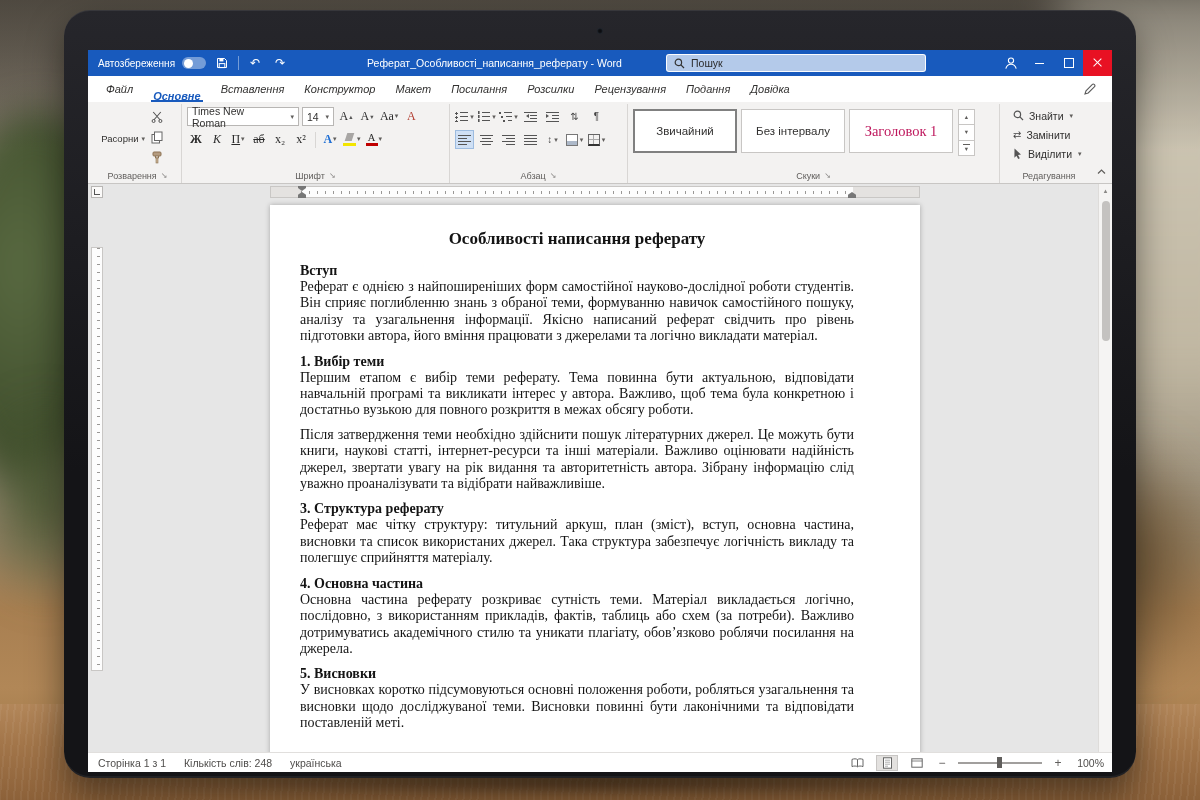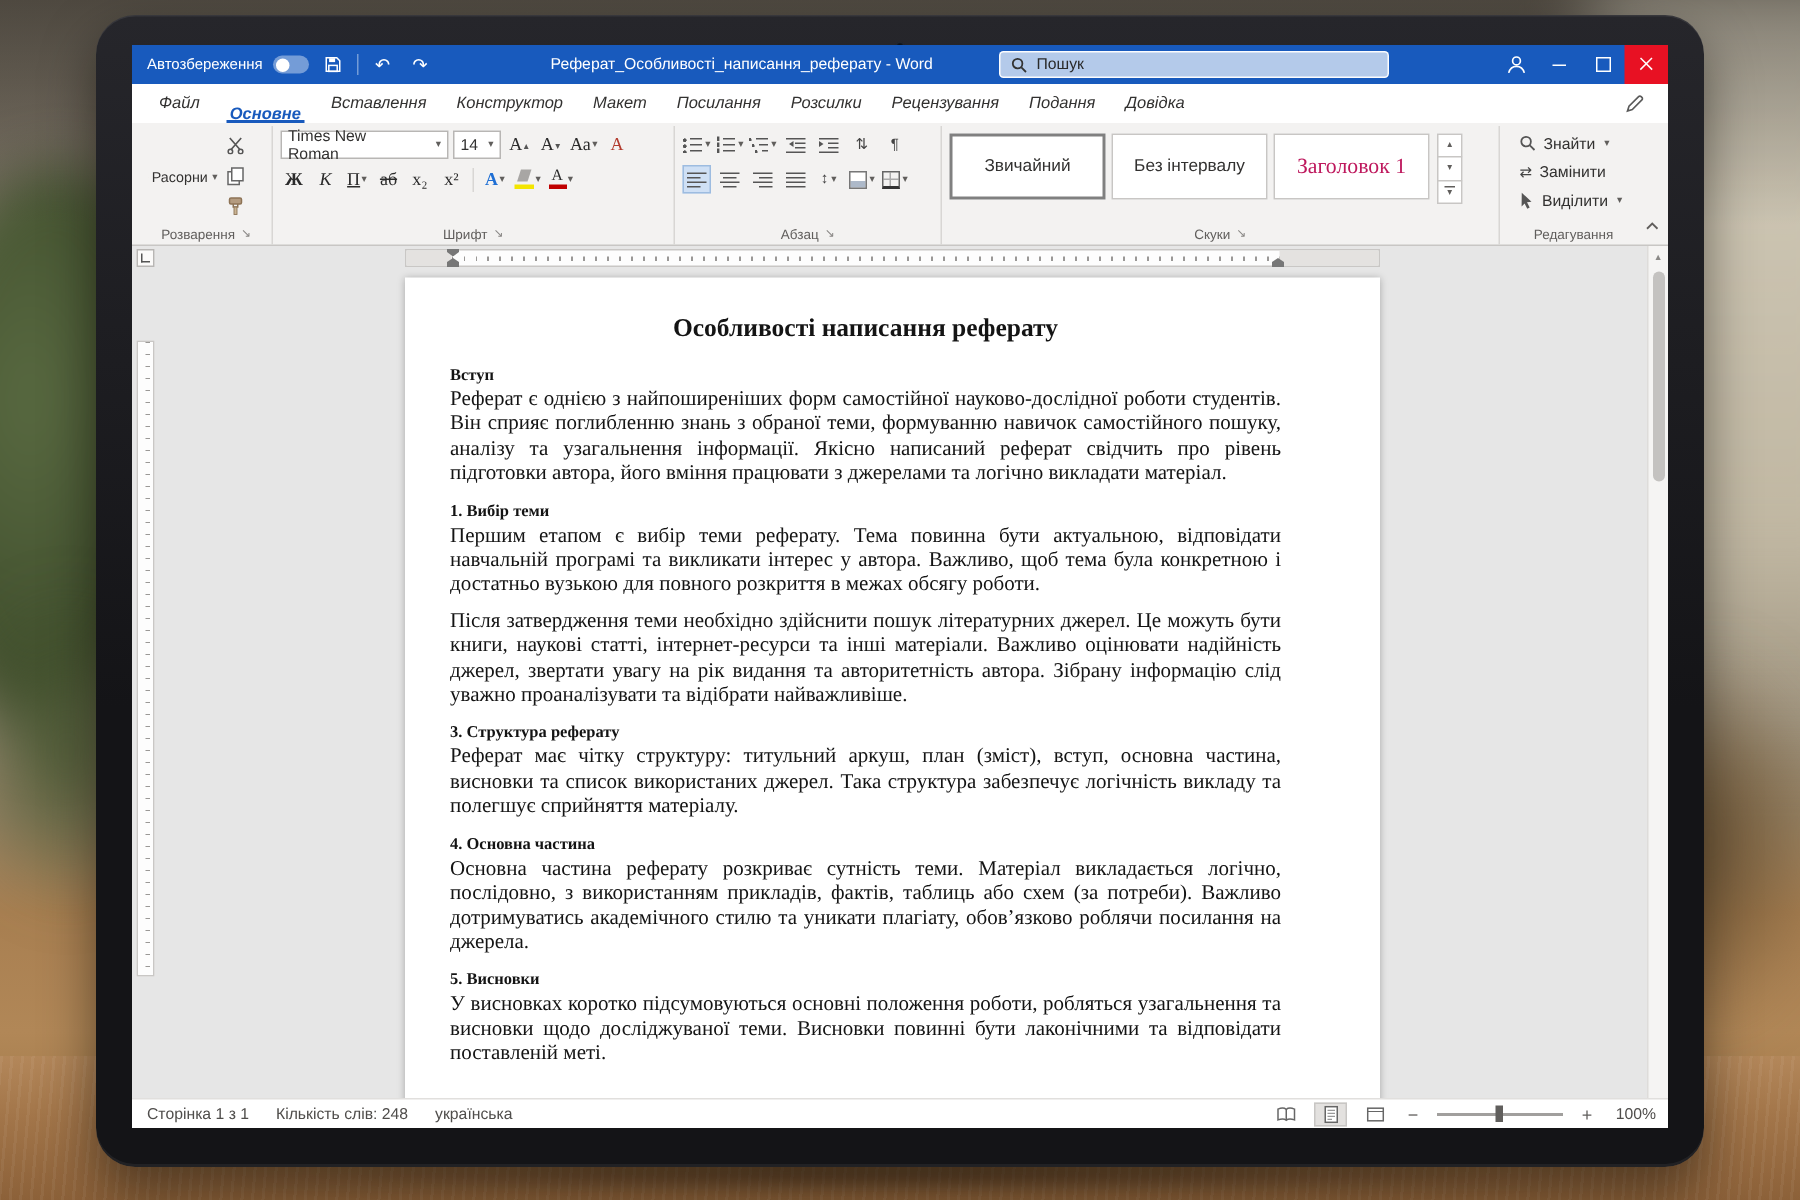--- a/index.html
+++ b/index.html
@@ -25,21 +25,21 @@
     background:repeating-linear-gradient(95deg,rgba(255,255,255,.05) 0 2px,rgba(0,0,0,0) 2px 7px);}
   .laptop-shadow{position:absolute;left:140px;right:140px;bottom:6px;height:24px;border-radius:50%;
     background:radial-gradient(ellipse,rgba(20,12,5,.5),rgba(20,12,5,0) 70%);filter:blur(6px);}
 
   
   .laptop{position:absolute;left:64px;top:10px;width:1072px;height:768px;
     background:linear-gradient(180deg,#26262b,#141417 60%);border-radius:26px;
     box-shadow:0 16px 34px rgba(10,8,4,.5), inset 0 1px 0 rgba(255,255,255,.08), inset 0 -2px 0 rgba(255,255,255,.06);}
   .camera{position:absolute;left:50%;top:18px;width:6px;height:6px;margin-left:-3px;border-radius:50%;
     background:#0c0d10;box-shadow:inset 0 0 2px #3f4a57;}
-  .screen{position:absolute;left:24px;top:20px;width:1024px;height:722px;background:#fff;overflow:hidden;}
+  .screen{position:absolute;left:24px;top:40px;width:1024px;height:722px;background:#fff;overflow:hidden;}
 
   
   .titlebar{position:absolute;left:0;top:0;right:0;height:26px;background:#185abd;display:flex;
     align-items:center;color:#fff;padding-left:10px;box-sizing:border-box;}
   .tb-left{display:flex;align-items:center;gap:7px;}
   .tb-autosave{font-size:10px;}
   .toggle{width:24px;height:12px;border-radius:7px;background:rgba(255,255,255,.4);position:relative;display:inline-block;}
   .knob{position:absolute;left:1.5px;top:1.5px;width:9px;height:9px;border-radius:50%;background:#fff;}
   .tb-btn{display:flex;align-items:center;justify-content:center;min-width:18px;height:20px;font-size:12px;color:#fff;}
   .tb-sep{width:1px;height:14px;background:rgba(255,255,255,.4);}
@@ -177,21 +177,21 @@
   .rv-white{position:absolute;left:0;top:46px;width:12px;height:424px;background:#fdfdfd;border:1px solid #c9c7c5;
     box-sizing:border-box;background-image:repeating-linear-gradient(to bottom,#9a9896 0 1px,rgba(0,0,0,0) 1px 8px);
     background-size:3px 100%;background-position:70% 0;background-repeat:no-repeat;}
 
   .page{position:absolute;left:182px;top:21px;width:650px;height:780px;background:#fff;
     box-shadow:0 0 5px rgba(0,0,0,.28);box-sizing:border-box;padding:24px 66px 30px 30px;
     font-family:"Liberation Serif",serif;color:#141414;}
   .doc-h{margin:0 0 13px;font-size:17px;line-height:20px;text-align:center;font-weight:700;}
   .sec{margin-top:8px;}
   .sec.first{margin-top:12px;}
-  .sec h3{margin:0;font-size:11px;line-height:17px;font-weight:700;}
+  .sec h3{margin:0;font-size:14px;line-height:17px;font-weight:700;}
   .sec p{margin:0;font-size:14px;line-height:16.4px;text-align:justify;}
 
   .scrollbar{position:absolute;right:0;top:0;width:14px;bottom:0;background:#f5f4f3;border-left:1px solid #dedcda;
     display:flex;flex-direction:column;align-items:center;box-sizing:border-box;}
   .sb-up{font-size:7px;color:#8a8886;padding-top:3px;}
   .sb-thumb{width:8px;height:140px;background:#c4c2c0;border-radius:4px;margin-top:6px;}
 
   
   .statusbar{position:absolute;left:0;bottom:0;right:0;height:20px;background:#fff;border-top:1px solid #e1dfdd;
     display:flex;align-items:center;font-size:10.5px;color:#4f4d4b;padding:0 8px 0 10px;box-sizing:border-box;gap:18px;}

